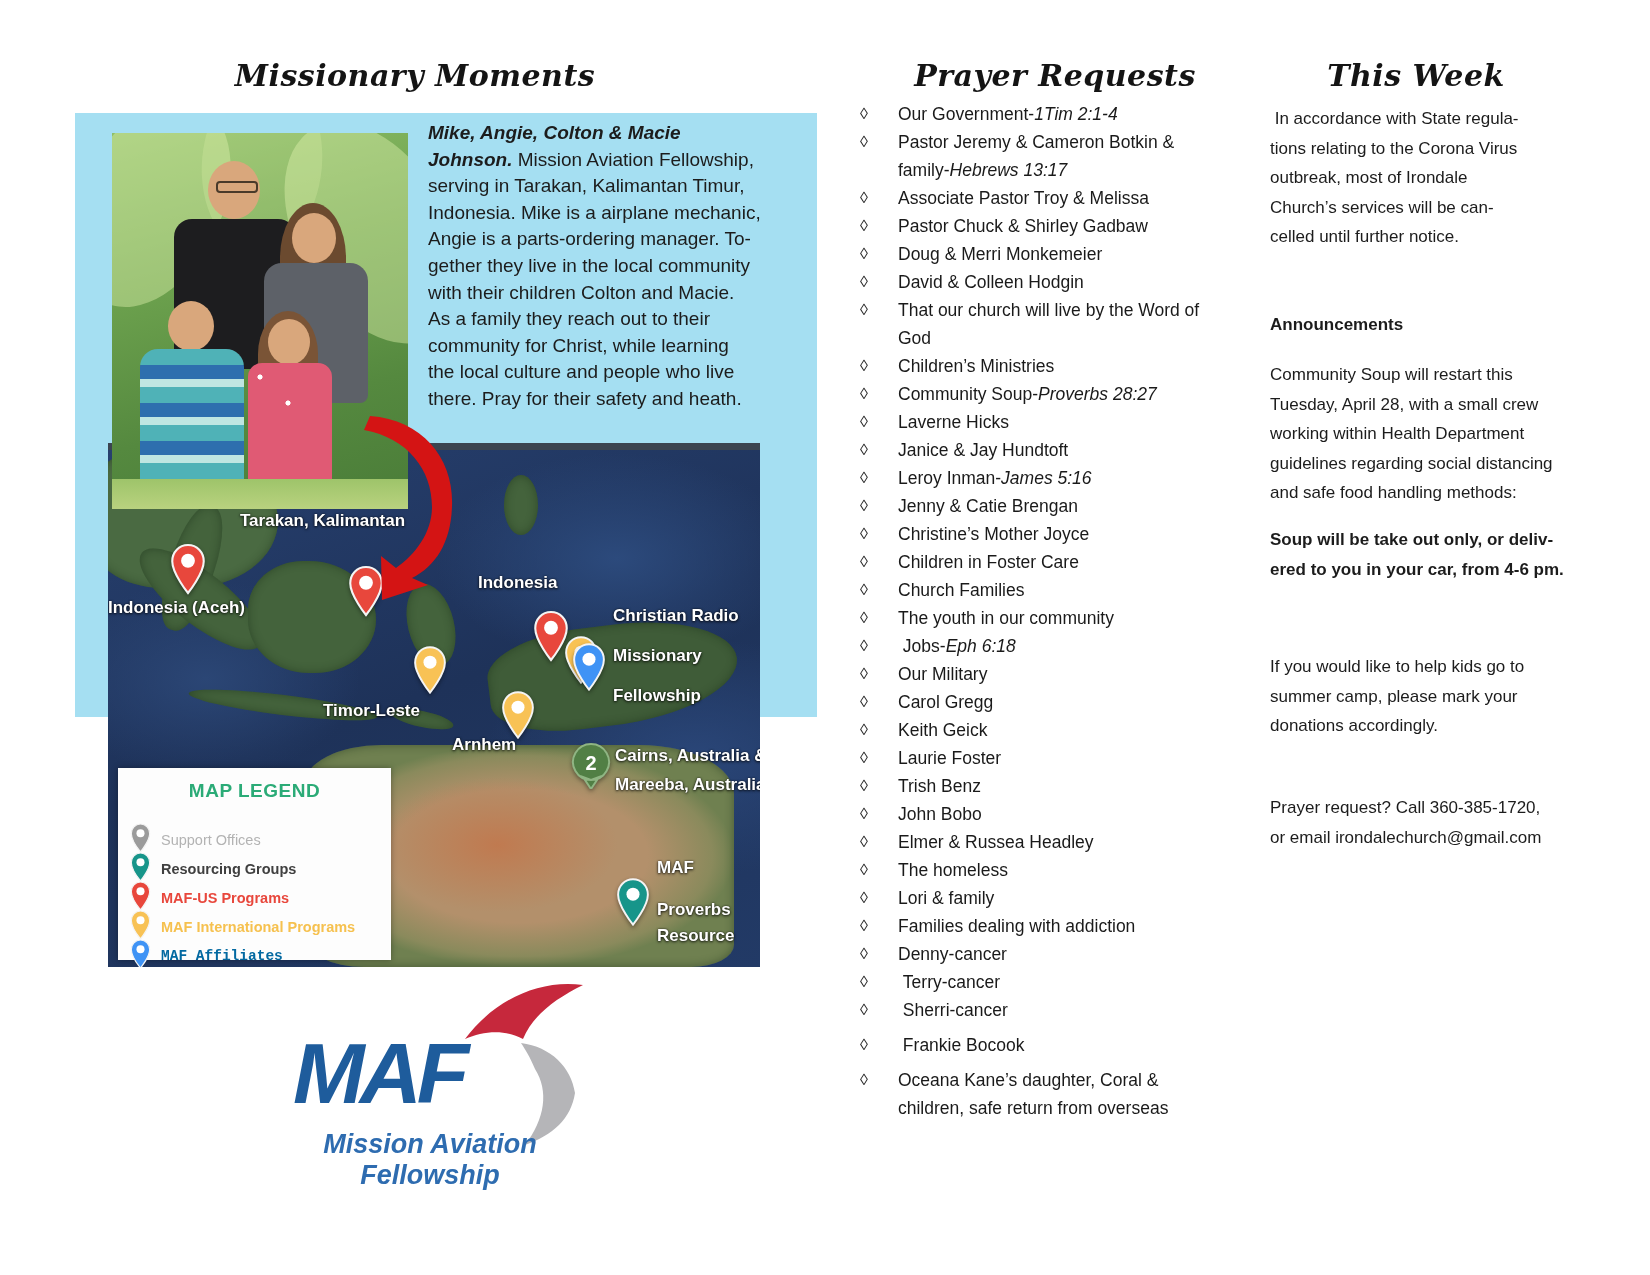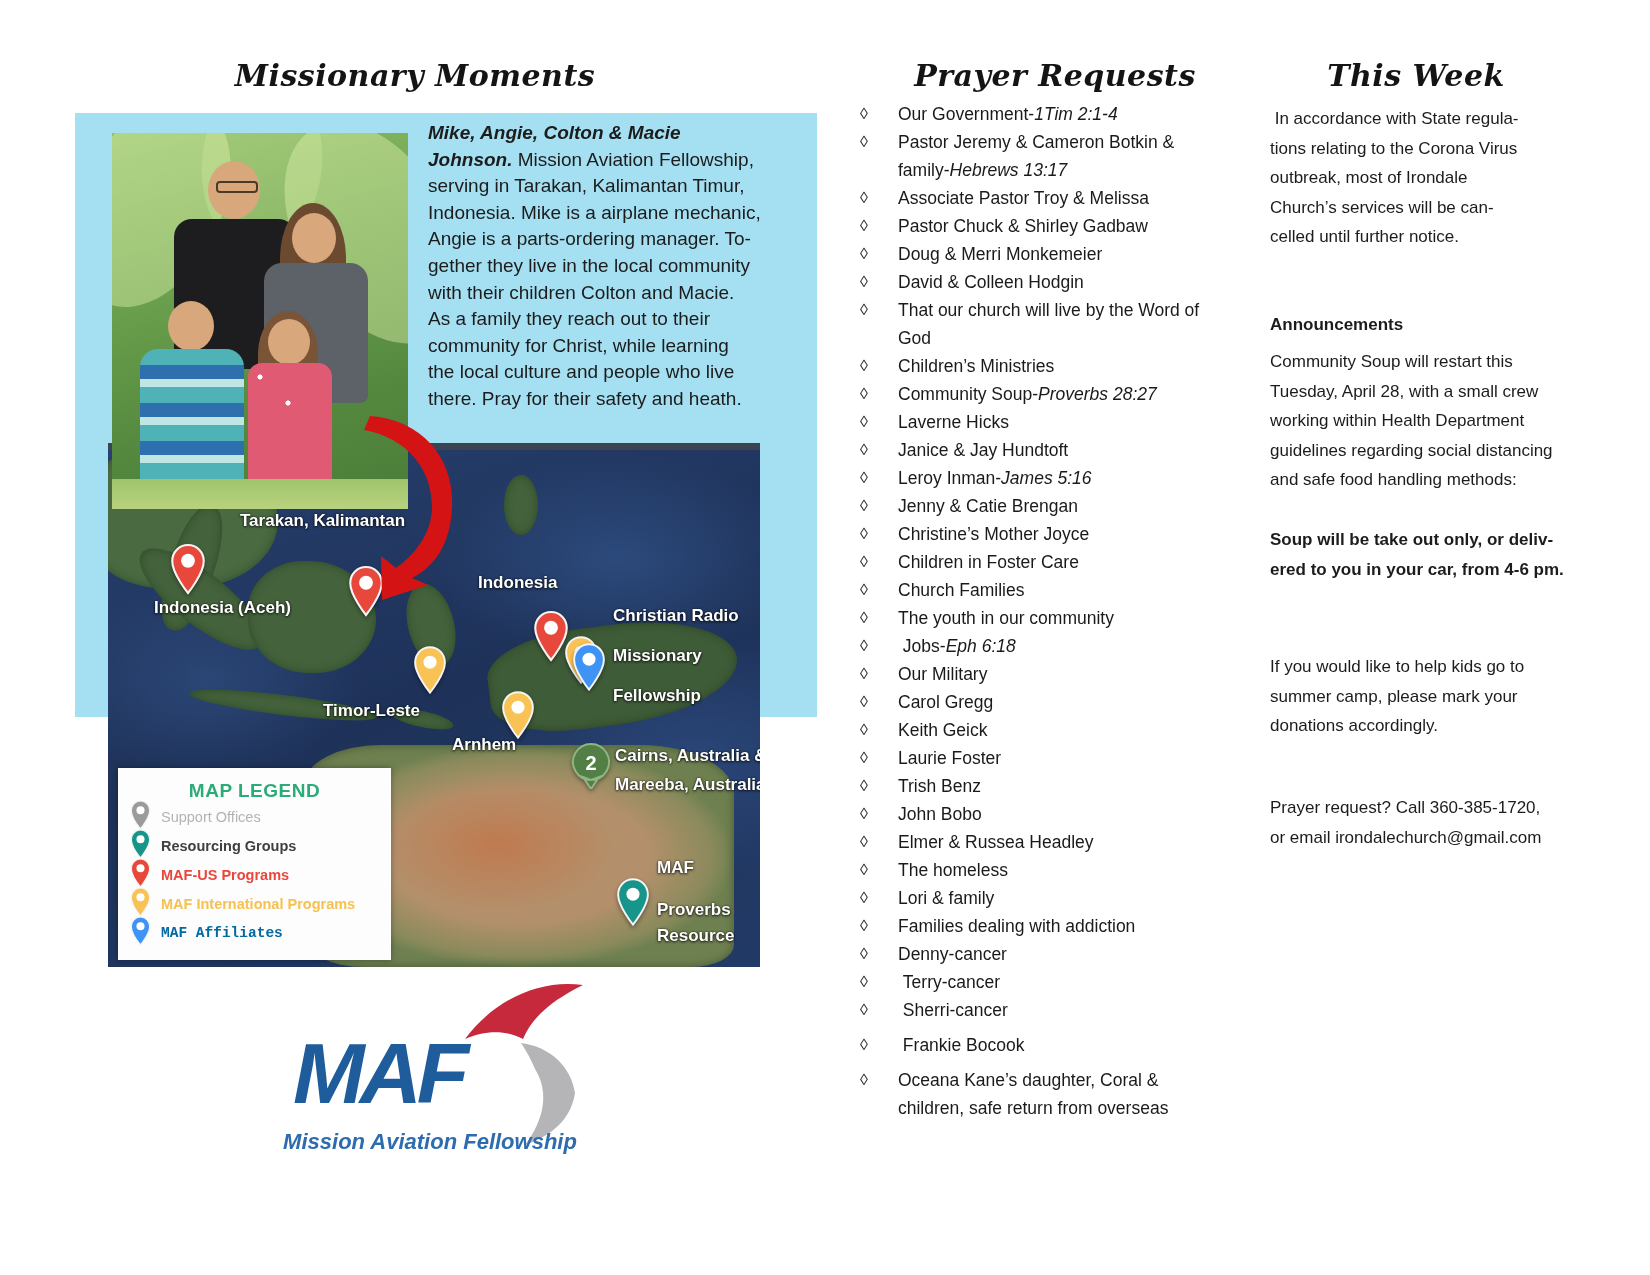--- a/index.html
+++ b/index.html
@@ -44,21 +44,21 @@
     box-shadow:0 0 6px rgba(0,0,0,.35);}
   .legend-title{font-weight:700;font-size:19px;color:#2bab77;text-align:center;margin-top:12px;letter-spacing:.5px;}
   .legend-row{display:flex;align-items:center;height:29px;padding-left:12px;}
   .legend-row .txt{font-size:14.5px;margin-left:10px;white-space:nowrap;}
   
   .arrow-svg{position:absolute;left:348px;top:412px;z-index:5;}
   
   .maf-wrap{position:absolute;left:265px;top:995px;width:330px;height:170px;z-index:1;}
   .maf-text{position:absolute;left:28px;top:38px;font-size:86px;font-weight:700;font-style:italic;
     color:#1e5c9c;letter-spacing:-5px;line-height:80px;font-family:"Liberation Sans",sans-serif;}
-  .maf-tagline{position:absolute;left:0;top:134px;width:330px;text-align:center;font-size:22px;
+  .maf-tagline{position:absolute;left:0;top:134px;width:330px;text-align:center;font-size:27px;
     font-style:italic;font-weight:700;color:#2e6cb0;}
   .maf-swoosh{position:absolute;left:190px;top:-18px;}
   
   .prayer-list{position:absolute;left:858px;top:100px;width:352px;}
   .prayer-item{position:relative;padding-left:40px;font-size:17.5px;line-height:28px;color:#1a1a1a;}
   .prayer-item .bullet{position:absolute;left:2px;top:0px;font-size:16px;color:#2b2b2b;}
   .prayer-item .it{font-style:italic;}
   .gap{margin-top:7px;}
   
   .week-block{position:absolute;left:1270px;width:292px;font-size:17px;color:#1c1c1c;}
@@ -121,21 +121,21 @@
   <div class="isle" style="left:80px;top:252px;width:190px;height:20px;border-radius:50%;transform:rotate(7deg);"></div>
   <div class="isle" style="left:282px;top:268px;width:64px;height:16px;border-radius:50%;transform:rotate(12deg);"></div>
   <div class="isle" style="left:396px;top:32px;width:34px;height:60px;border-radius:50%;"></div>
   <div class="isle" style="left:380px;top:182px;width:250px;height:100px;border-radius:45% 55% 60% 40%;transform:rotate(-7deg);background:#3f5c38;"></div>
   <div class="isle" style="left:196px;top:302px;width:430px;height:222px;border-radius:18% 22% 10% 14%;
        background:radial-gradient(160px 90px at 45% 45%,#c07a50 0%,rgba(192,122,80,0) 75%),
                   radial-gradient(closest-side,#b3906b 60%,#8a8a5c 90%,#6f8050 100%);"></div>
 
   <div class="legend">
     <div class="legend-title">MAP LEGEND</div>
-    <div id="legend-rows" style="margin-top:0;">
+    <div id="legend-rows" style="margin-top:23px;">
         <div class="legend-row">
           <span><svg width="21" height="30" viewBox="0 0 24 34">
               <path d="M12 1 C6 1 1.5 5.8 1.5 11.8 C1.5 20 12 33 12 33 C12 33 22.5 20 22.5 11.8 C22.5 5.8 18 1 12 1 Z" fill="#9b9b9b" stroke="#f4f4f4" stroke-width="1.4"></path>
               <circle cx="12" cy="11.5" r="4.6" fill="#ffffff"></circle>
             </svg></span>
           <span class="txt" style="color: rgb(179, 179, 179); font-weight: 400;">Support Offices</span>
         </div>
         <div class="legend-row">
           <span><svg width="21" height="30" viewBox="0 0 24 34">
               <path d="M12 1 C6 1 1.5 5.8 1.5 11.8 C1.5 20 12 33 12 33 C12 33 22.5 20 22.5 11.8 C22.5 5.8 18 1 12 1 Z" fill="#17958a" stroke="#f4f4f4" stroke-width="1.4"></path>
@@ -199,21 +199,21 @@
           <path d="M21 1 a18 18 0 1 1 -0.01 0 Z M21 37 L13 34 L21 46 L29 34 Z" fill="#517f45" stroke="#8fb583" stroke-width="2"></path>
           <text x="21" y="27" font-size="20" font-weight="bold" fill="#ffffff" text-anchor="middle" font-family="Liberation Sans, sans-serif">2</text>
         </svg></div>
       <div class="pin" style="left: 508px; top: 434px;"><svg width="34" height="50" viewBox="0 0 24 34">
           <path d="M12 1 C6 1 1.5 5.8 1.5 11.8 C1.5 20 12 33 12 33 C12 33 22.5 20 22.5 11.8 C22.5 5.8 18 1 12 1 Z" fill="#17958a" stroke="#f4f4f4" stroke-width="1.4"></path>
           <circle cx="12" cy="11.5" r="4.6" fill="#ffffff"></circle>
         </svg></div>
     </div>
   <div id="map-labels">
       <div class="map-label" style="left: 132px; top: 68px;">Tarakan, Kalimantan</div>
-      <div class="map-label" style="left: 10px; top: 155px; padding-left: 36px;">Indonesia (Aceh)</div>
+      <div class="map-label" style="left: 0; top: 155px;">Indonesia (Aceh)</div>
       <div class="map-label" style="left: 370px; top: 130px;">Indonesia</div>
       <div class="map-label" style="left: 505px; top: 163px;">Christian Radio</div>
       <div class="map-label" style="left: 505px; top: 203px;">Missionary</div>
       <div class="map-label" style="left: 505px; top: 243px;">Fellowship</div>
       <div class="map-label" style="left: 215px; top: 258px;">Timor-Leste</div>
       <div class="map-label" style="left: 344px; top: 292px;">Arnhem</div>
       <div class="map-label" style="left: 507px; top: 303px;">Cairns, Australia &amp;</div>
       <div class="map-label" style="left: 507px; top: 332px;">Mareeba, Australia</div>
       <div class="map-label" style="left: 549px; top: 415px;">MAF</div>
       <div class="map-label" style="left: 549px; top: 457px;">Proverbs</div>
@@ -276,21 +276,21 @@
     <div class="week-block week-para" style="top: 104px;">
       <div class="week-line">&nbsp;In accordance with State regula-</div>
       <div class="week-line">tions relating to the Corona Virus</div>
       <div class="week-line">outbreak, most of Irondale</div>
       <div class="week-line">Church’s services will be can-</div>
       <div class="week-line">celled until further notice.</div>
     </div>
     <div class="week-block week-heading" style="top: 310px;">
       <div class="week-line">Announcements</div>
     </div>
-    <div class="week-block week-para" style="top: 347px;">
+    <div class="week-block week-para" style="top: 360px;">
       <div class="week-line">Community Soup will restart this</div>
       <div class="week-line">Tuesday, April 28, with a small crew</div>
       <div class="week-line">working within Health Department</div>
       <div class="week-line">guidelines regarding social distancing</div>
       <div class="week-line">and safe food handling methods:</div>
     </div>
     <div class="week-block week-bold" style="top: 525px;">
       <div class="week-line">Soup will be take out only, or deliv-</div>
       <div class="week-line">ered to you in your car, from 4-6 pm.</div>
     </div>

